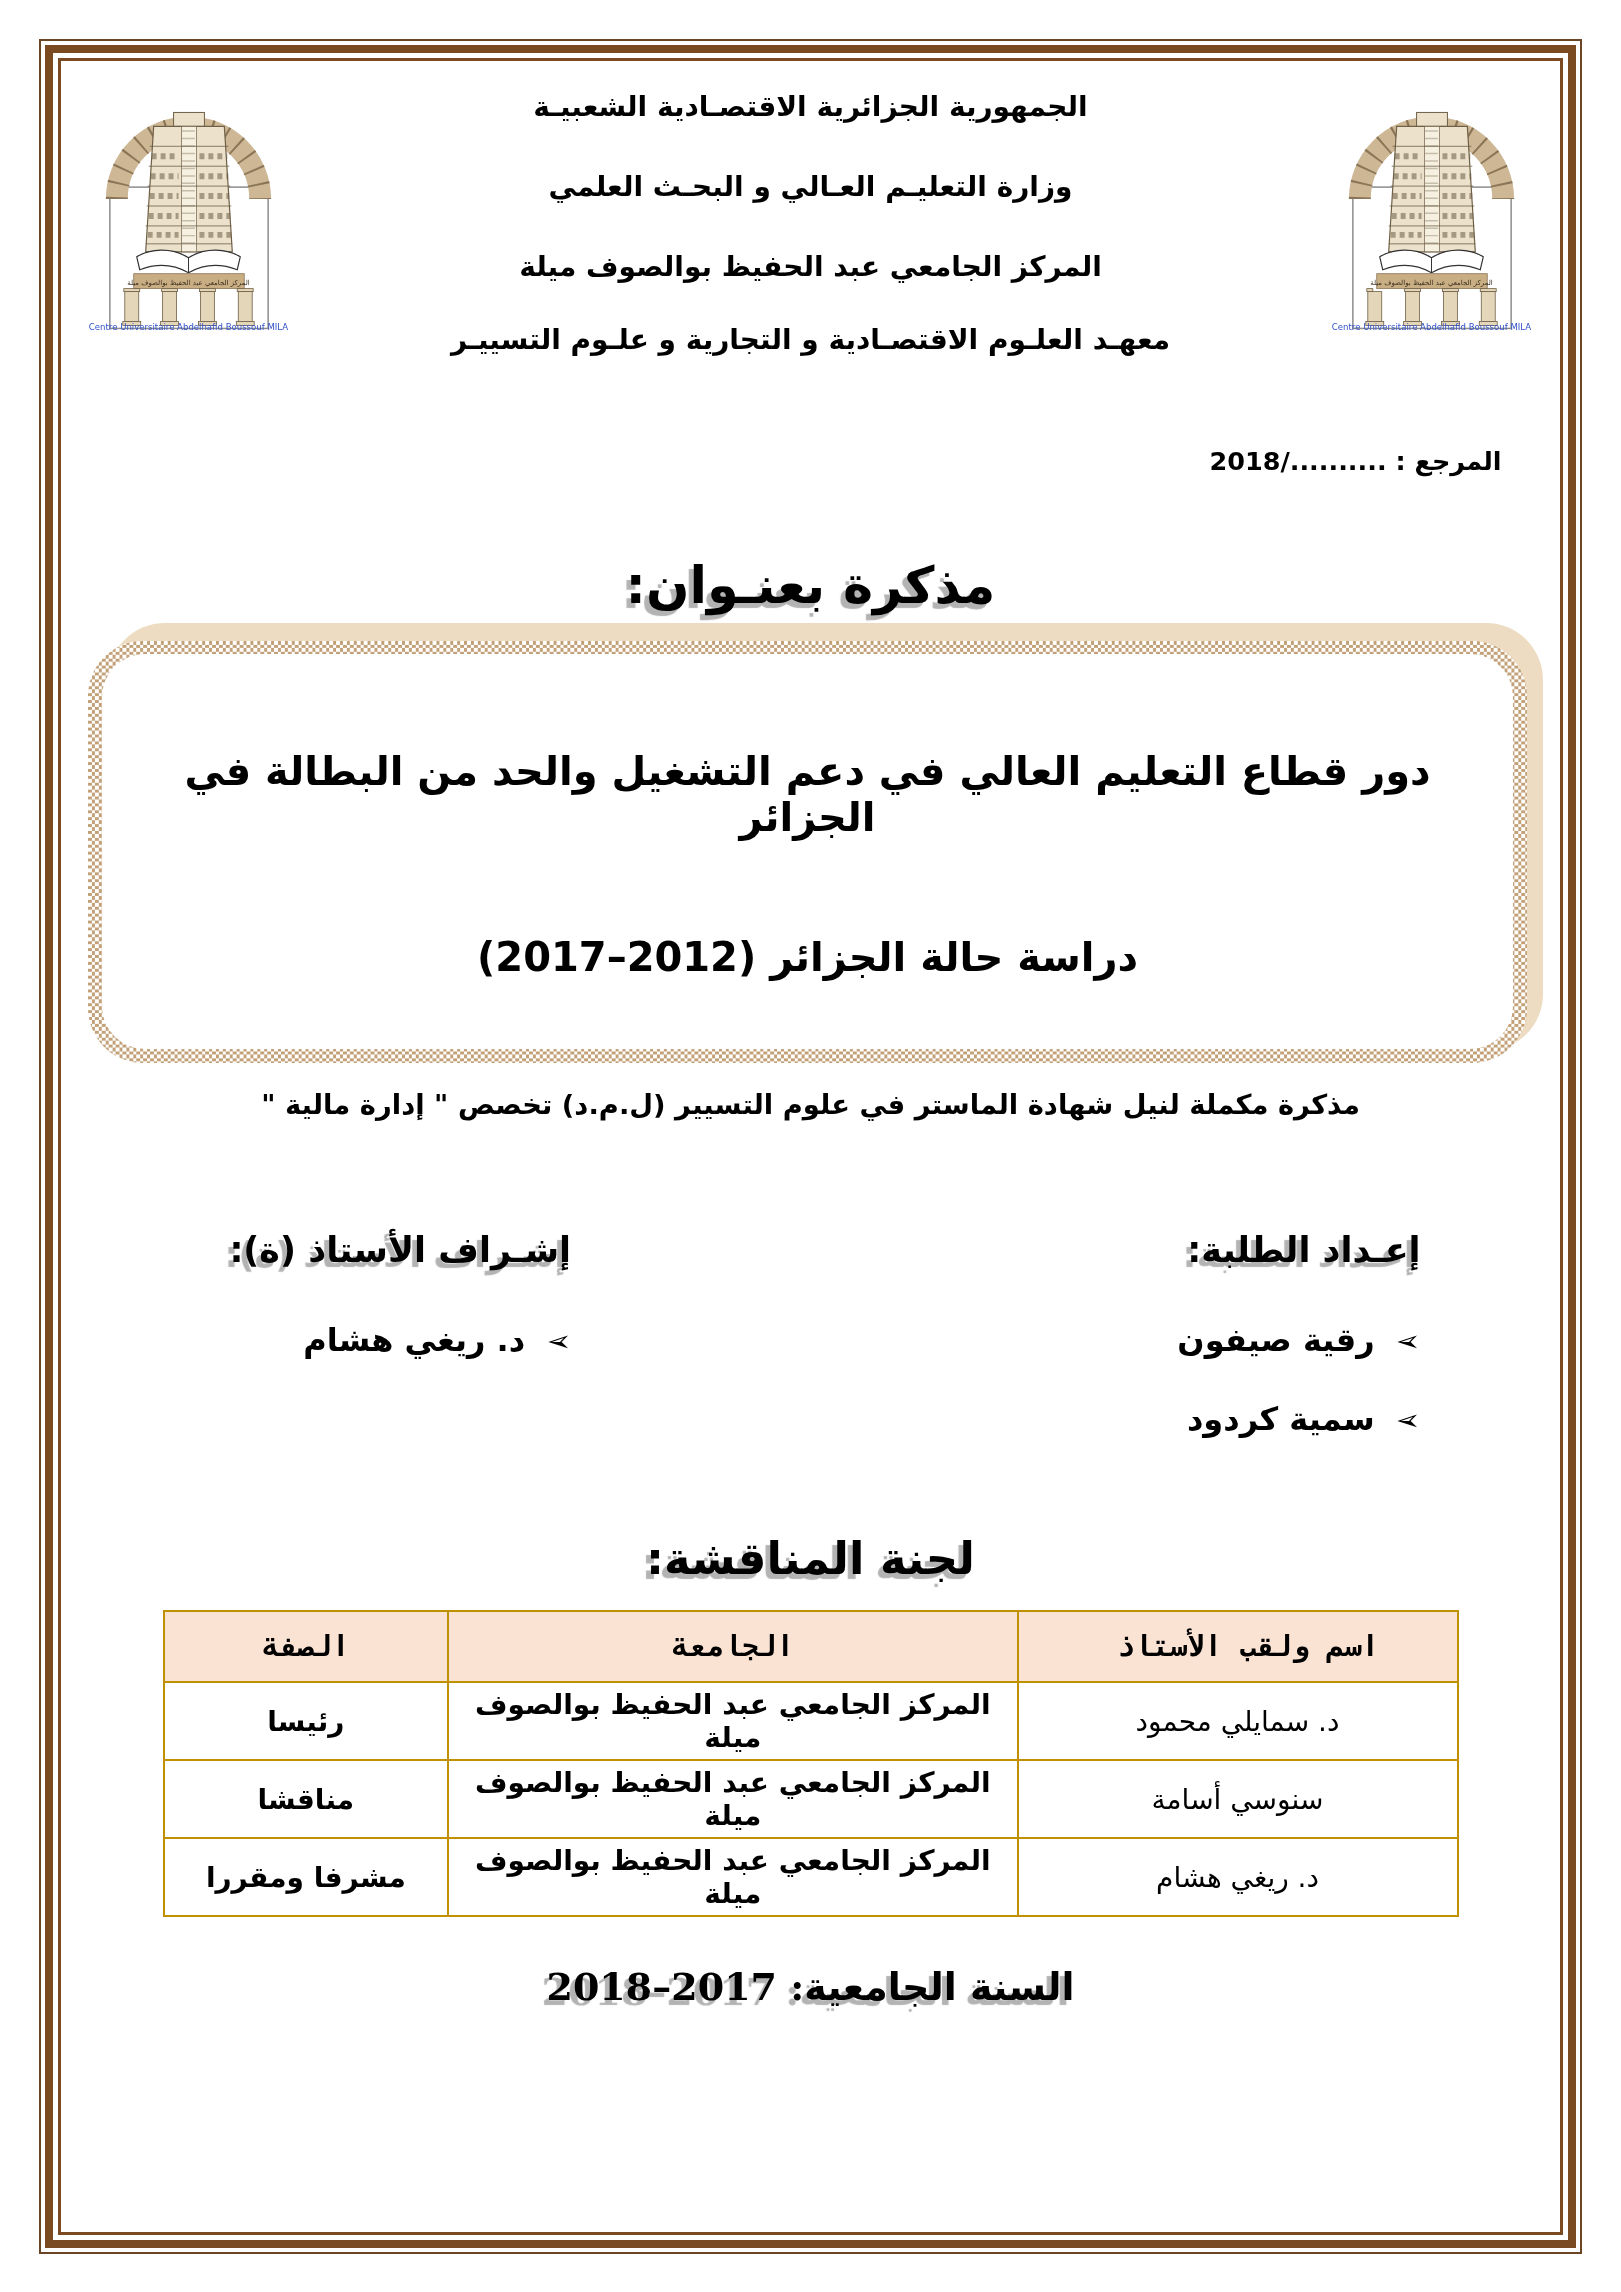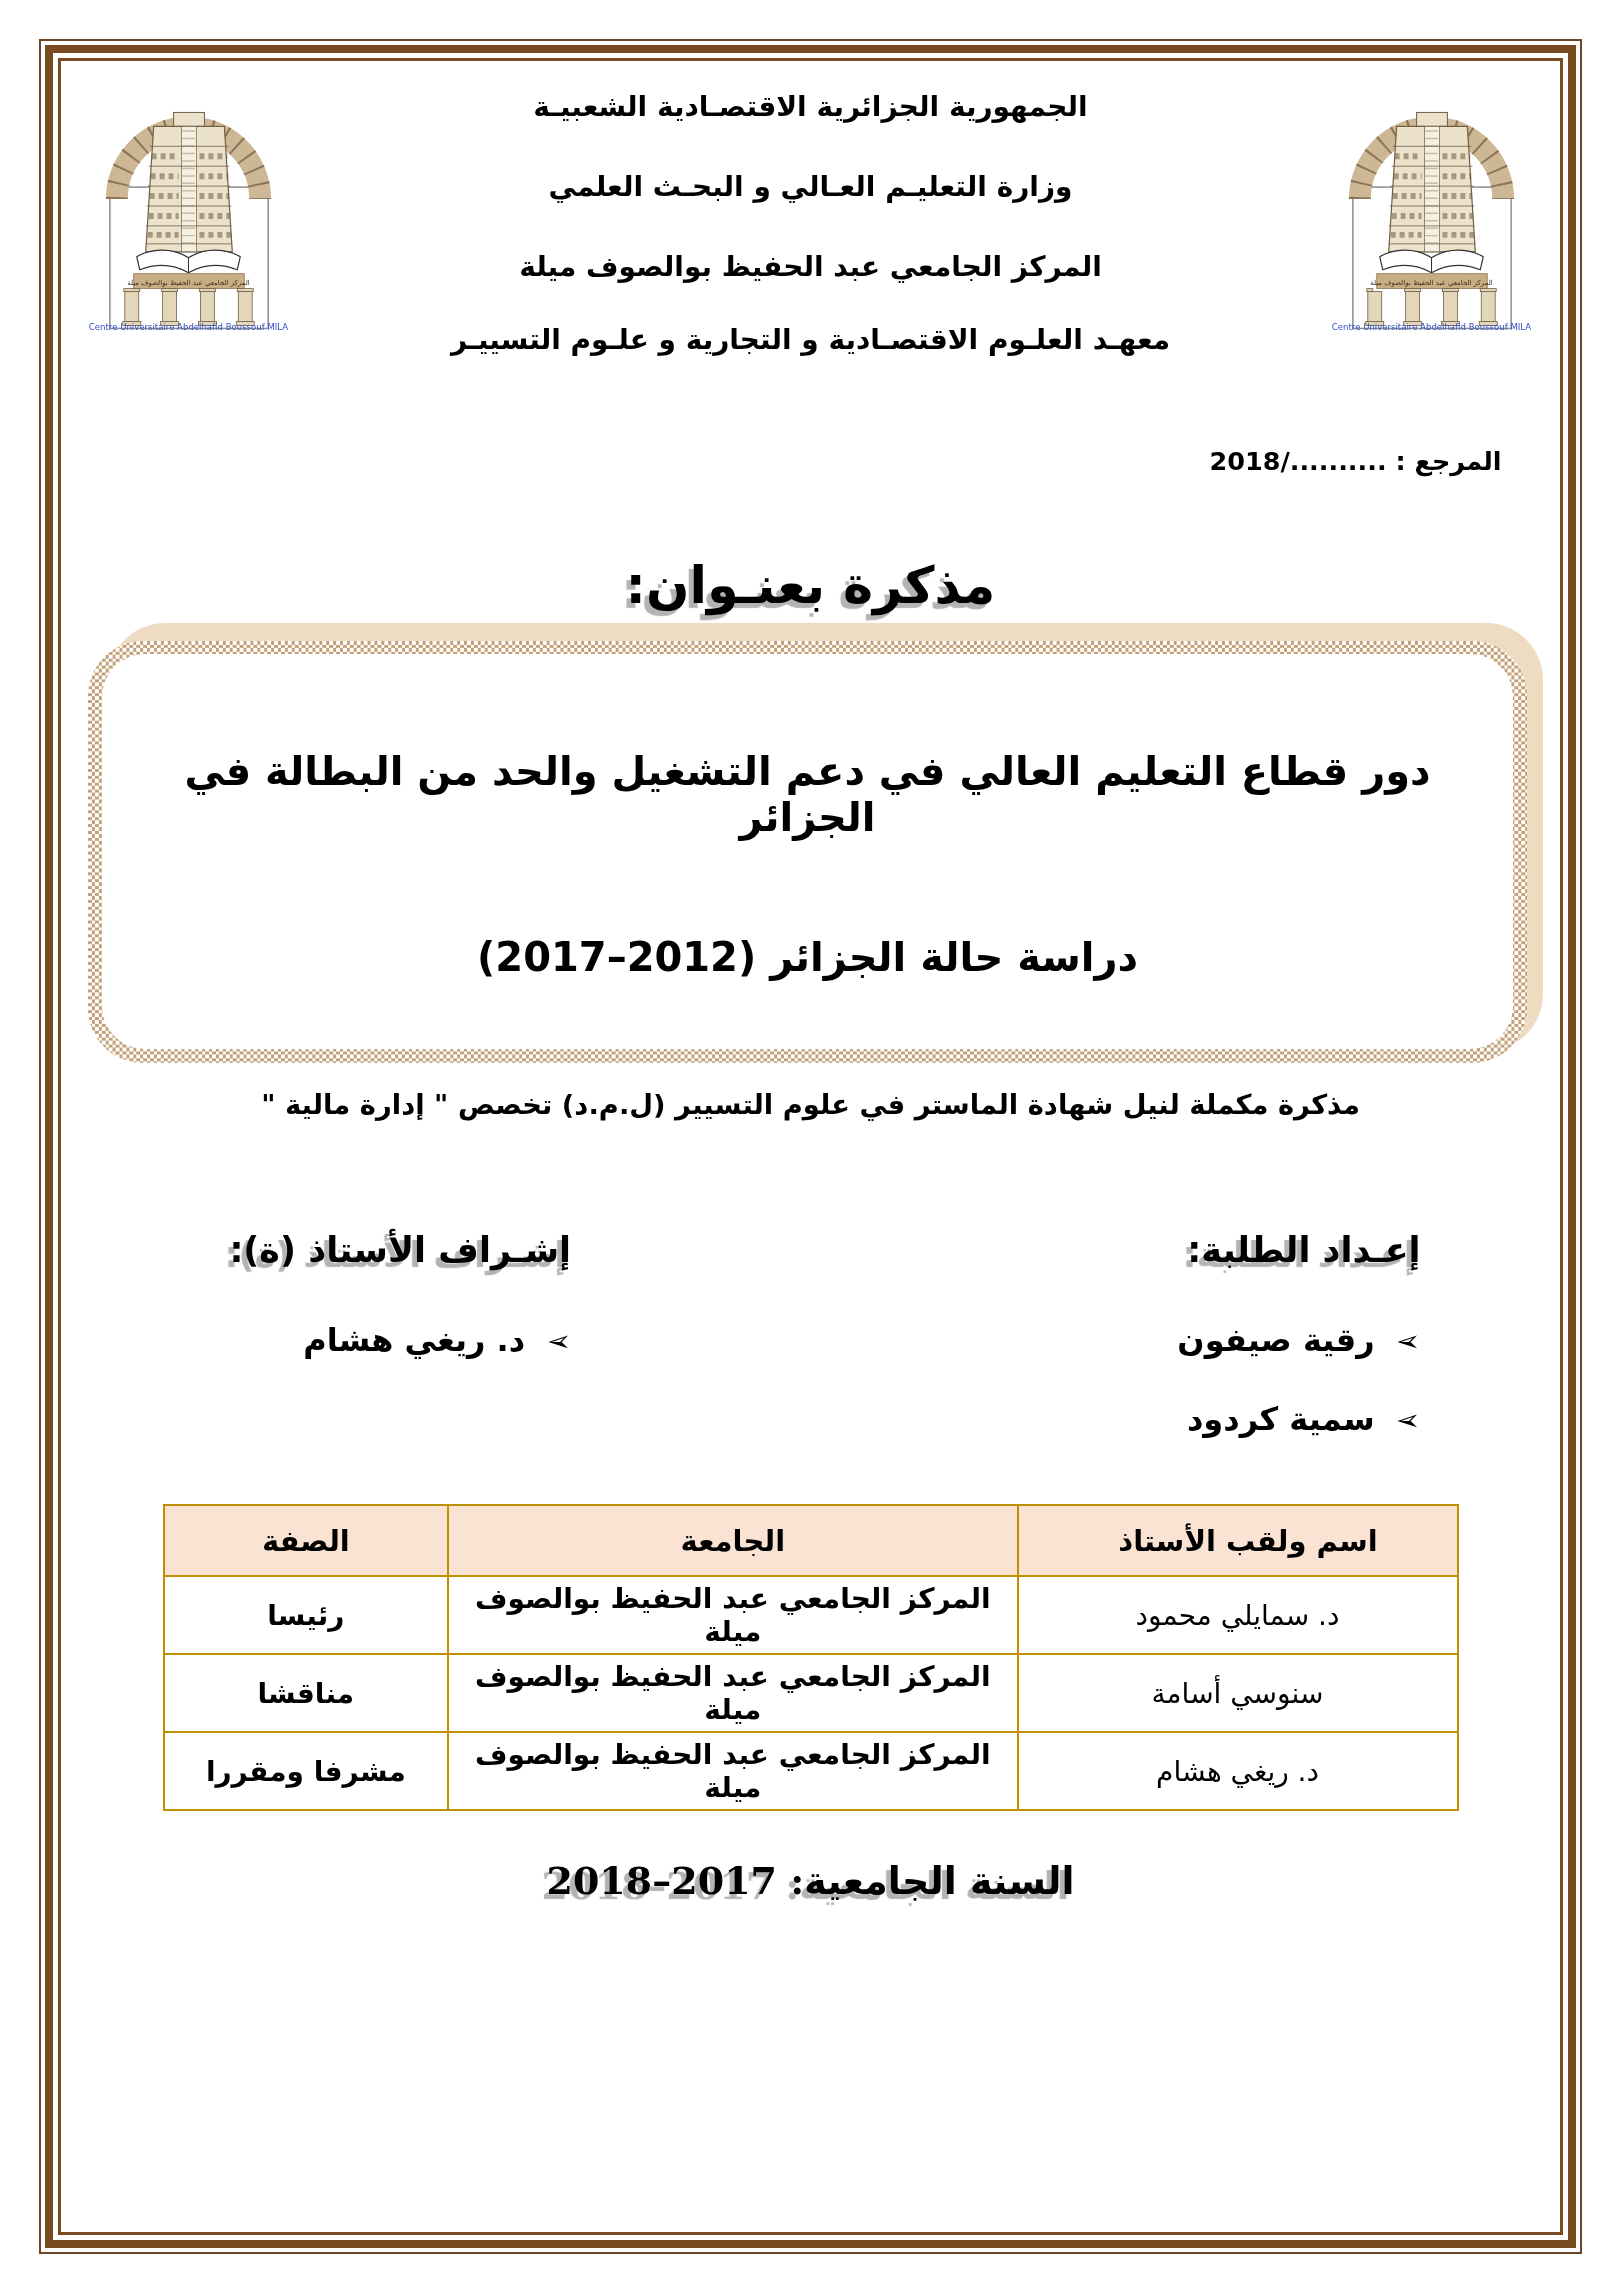--- a/index.html
+++ b/index.html
@@ -45,21 +45,21 @@
   
   .people-row{display:flex;justify-content:space-between;align-items:flex-start;margin-top:110px;padding:0 118px 0 147px;}
   .people-col{text-align:right;}
   .people-heading{font-size:35px;font-weight:bold;margin:0 0 51px 0;}
   .bullet-line{font-size:32px;font-weight:bold;margin:0 0 41px 0;white-space:nowrap;}
   .bullet-line .arrow{display:inline-block;transform:scaleX(-1);font-size:29px;margin-left:21.6px;font-weight:normal;}
   
   .committee-heading{text-align:center;font-size:45px;font-weight:bold;margin-top:53px;}
   table.committee{border-collapse:collapse;margin:25.5px auto 0 auto;width:1296px;border:2.9px solid #bf9000;}
   table.committee th,table.committee td{border:2px solid #bf9000;text-align:center;vertical-align:middle;}
-  table.committee th{background:#fbe3d4;font-size:29px;font-weight:bold;height:67px;}
+  table.committee th{background:#fbe3d4;font-size:29px;font-weight:bold;height:67px;font-family:Liberation Mono, monospace;}
   table.committee td{height:74px;font-size:28px;background:#ffffff;}
   td.cell-name{font-weight:normal;}
   td.cell-univ{font-weight:bold;}
   td.cell-role{font-weight:bold;}
   .col-name{width:34%;padding-left:22px;}.col-univ{width:44%;}.col-role{width:22%;}
   
   .year-line{text-align:center;font-size:38px;font-weight:bold;margin-top:47px;font-family:"DejaVu Serif","DejaVu Sans",serif;}
   
   .logo svg{display:block;width:214px;height:250px;}
 </style>
@@ -204,20 +204,21 @@
       <p class="people-heading shadowed">إعـداد الطلبة:</p>
       <p class="bullet-line"><span class="arrow">➢</span><span>رقية صيفون</span></p>
       <p class="bullet-line"><span class="arrow">➢</span><span>سمية كردود</span></p>
     </div>
     <div class="people-col">
       <p class="people-heading shadowed">إشـراف الأستاذ (ة):</p>
       <p class="bullet-line"><span class="arrow">➢</span><span>د. ريغي هشام</span></p>
     </div>
   </div>
 
+  <div class="committee-heading shadowed">لجنة المناقشة:</div>
 
   <table class="committee">
     <thead>
       <tr>
         <th class="col-name">اسم ولقب الأستاذ</th>
         <th class="col-univ">الجامعة</th>
         <th class="col-role">الصفة</th>
       </tr>
     </thead>
     <tbody>

